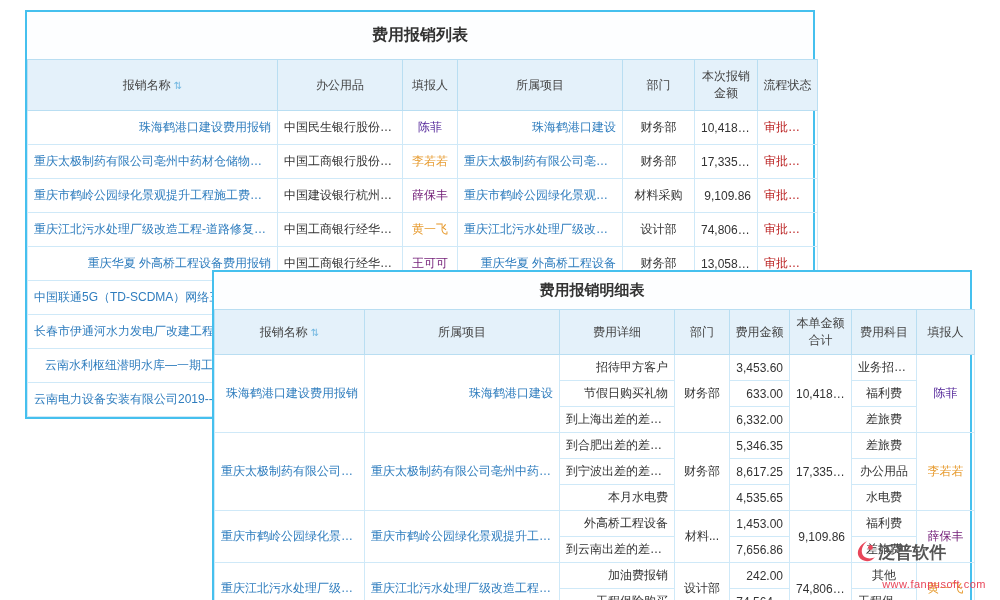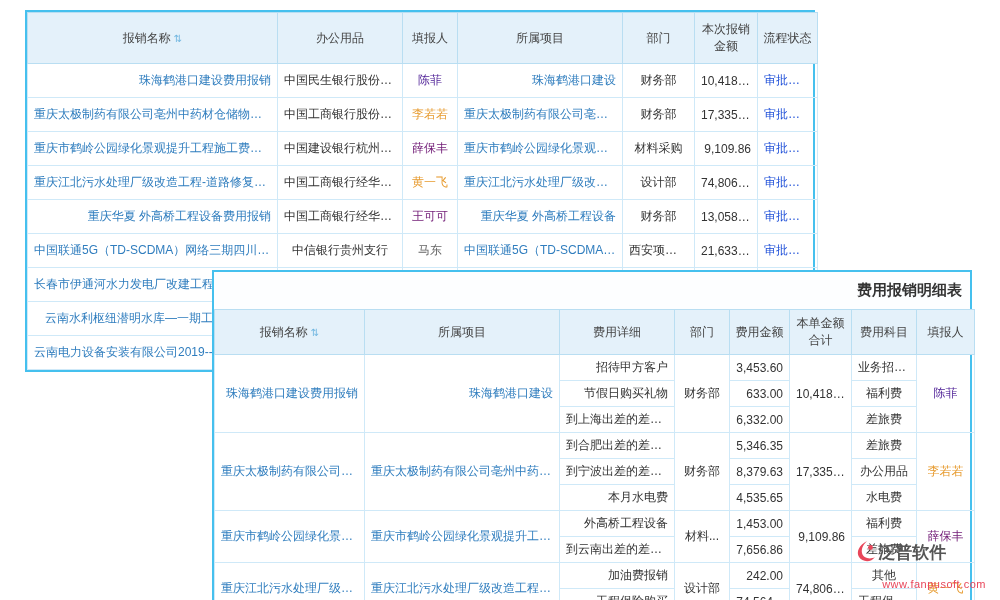--- a/index.html
+++ b/index.html
@@ -6,52 +6,53 @@
   body{
     width:1000px;height:600px;position:relative;overflow:hidden;
     background:#ffffff;
     font-family:"Liberation Sans","DejaVu Sans",sans-serif;
   }
   .panel{position:absolute;background:#fff;border:2px solid #45c0ee;box-sizing:border-box;}
   .panel-title{
     text-align:center;font-weight:bold;font-size:16px;color:#333;
     padding:13px 0;background:#fdfeff;
   }
-  .t2 .panel-title{padding:9px 8px;font-size:15px;text-align:right;}
+  .t2 .panel-title{padding:9px 0;font-size:15px;}
   table{width:100%;border-collapse:collapse;table-layout:fixed;}
   th{
     background:#e4f1fa;border:1px solid #b9def2;font-size:12px;font-weight:normal;
     color:#444;padding:8px 3px;text-align:center;white-space:normal;
   }
   .t2 th{padding:5px 3px;}
   td{
     border:1px solid #cfe9f8;font-size:12px;color:#333;padding:2px 6px;
     white-space:nowrap;overflow:hidden;text-overflow:ellipsis;vertical-align:middle;
   }
   .t1 tbody td{height:29px;}
   .t2 tbody td{height:21px;}
   .left{text-align:right}.center{text-align:center}.right{text-align:right}
   .link{color:#2f7dbe;cursor:pointer;}
-  .status{color:#1d4ed8;cursor:pointer;}
+  .status{color:#b91c1c;cursor:pointer;}
   [data-color="green"]{color:#4c1d95;}
   [data-color="orange"]{color:#e79b2f;}
   [data-color="blue"]{color:#701a75;}
   [data-color="dark"]{color:#666;}
   .sort{color:#6fb6e0;font-size:10px;margin-left:3px;}
   #panel-list{left:25px;top:10px;width:790px;z-index:1;}
   #panel-detail{left:212px;top:270px;width:760px;z-index:5;}
   .logo{position:absolute;right:14px;bottom:10px;z-index:9;}
   .logo-row{display:flex;align-items:center;}
   .logo-brand{font-size:17px;font-weight:bold;color:#555;}
   .logo-url{font-size:11px;color:#e8465a;letter-spacing:.5px;margin-top:14px;padding-left:28px;}
 </style>
 </head>
 <body>
 
 <div class="panel t1" id="panel-list">
+  <div class="panel-title">费用报销列表</div>
   <table>
     <colgroup>
       <col style="width:250px">
         <col style="width:125px">
         <col style="width:55px">
       <col style="width:165px">
         <col style="width:72px">
         <col style="width:63px">
         <col style="width:60px">
     </colgroup>
@@ -205,21 +206,21 @@
         <td rowspan="3" class="link left">重庆太极制药有限公司亳州中药材仓储物流...</td>
         <td class="left">到合肥出差的差旅费</td>
         <td rowspan="3" class="center">财务部</td>
         <td class="right">5,346.35</td>
         <td rowspan="3" class="right">17,335.35</td>
         <td class="center">差旅费</td>
         <td rowspan="3" class="center" data-color="orange">李若若</td>
       </tr>
       <tr>
         <td class="left">到宁波出差的差旅费</td>
-        <td class="right">8,379.63</td>
+        <td class="right">8,617.25</td>
         <td class="center">办公用品</td>
       </tr>
       <tr>
         <td class="left">本月水电费</td>
         <td class="right">4,535.65</td>
         <td class="center">水电费</td>
       </tr>
 
       <tr>
         <td rowspan="2" class="link left">重庆市鹤岭公园绿化景观提升工程...</td>

